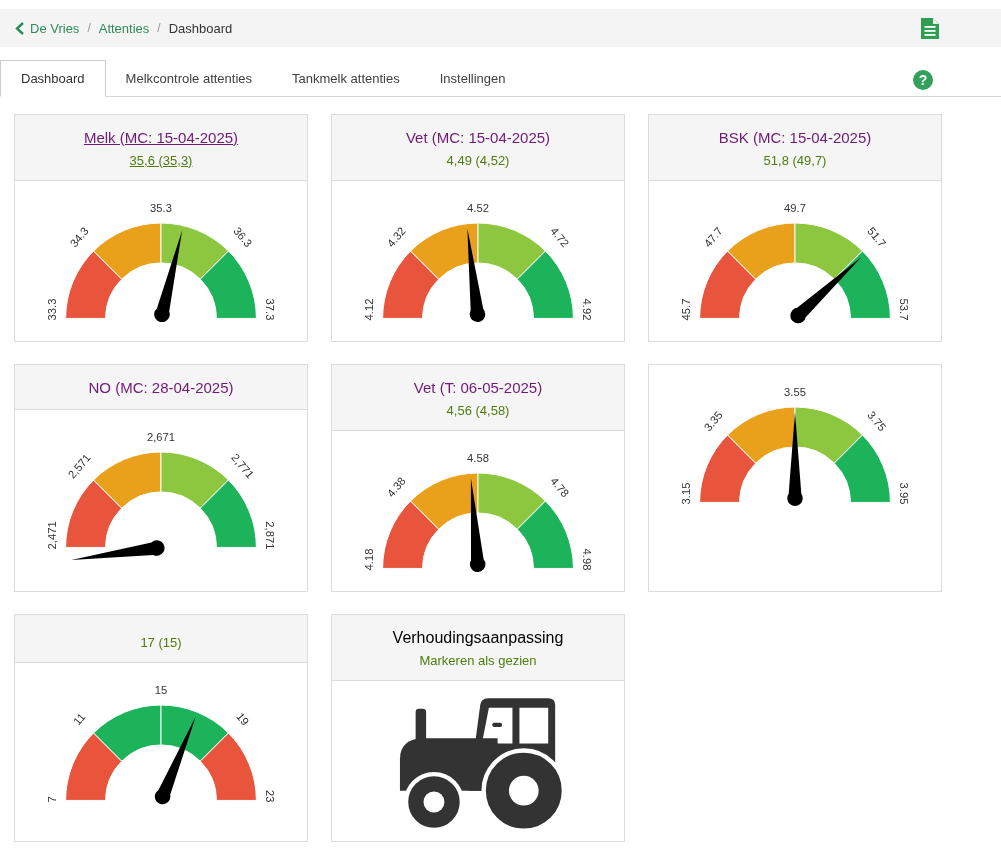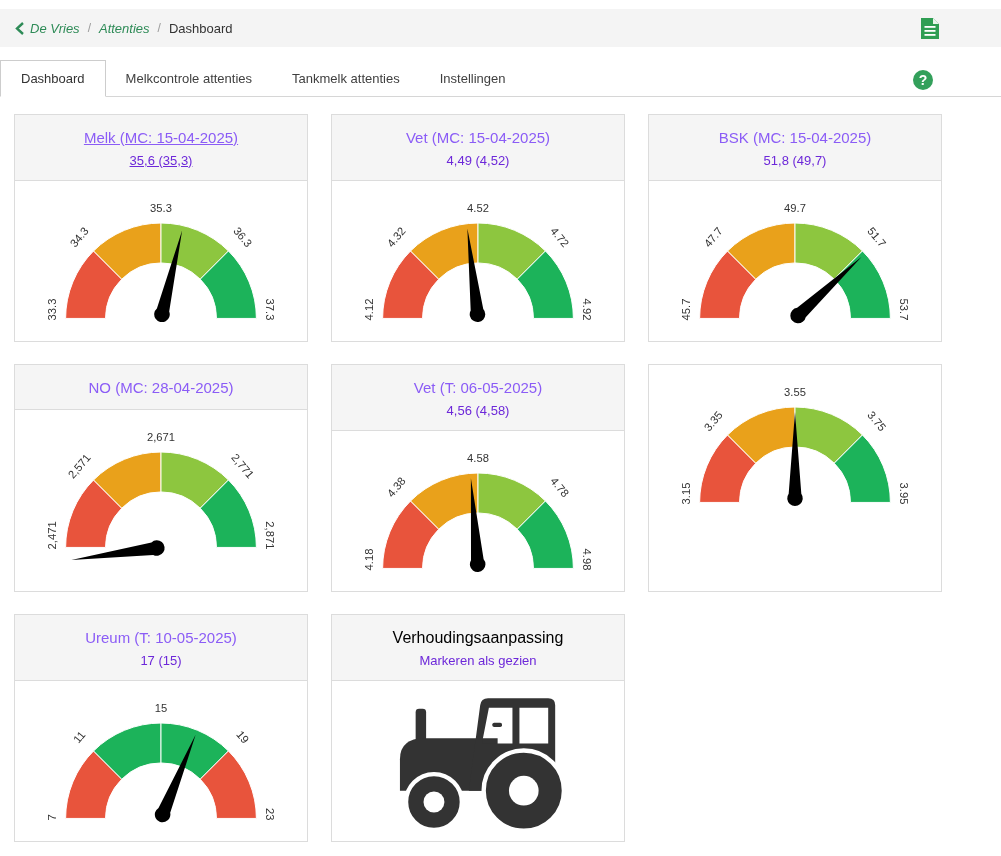--- a/index.html
+++ b/index.html
@@ -2,21 +2,21 @@
 <html><head>
 <meta charset="utf-8">
 <style>
   * { box-sizing: border-box; margin: 0; padding: 0; }
   html,body { width: 1001px; height: 856px; background: #fff; overflow: hidden;
     font-family: "Liberation Sans", "DejaVu Sans", sans-serif; color: #333; }
 
   
   .topbar { margin-top: 9px; height: 38px; background: #f4f4f4;
     display: flex; align-items: center; padding: 0 61px 0 15px; }
-  .crumb-link { color: #2e8b57; font-size: 13px; text-decoration: none; cursor: pointer; font-style: italic; }
+  .crumb-link { color: #2e8b57; font-size: 13px; text-decoration: none; cursor: pointer; }
   .crumb-current { color: #333; font-size: 13px; }
   .crumb-sep { color: #9a9a9a; font-size: 12px; margin: 0 8px; }
   .back-chevron { display: inline-flex; margin-right: 6px; cursor: pointer; }
   .doc-icon { margin-left: auto; cursor: pointer; display: inline-flex; }
 
   
   .tabs { margin-top: 13px; display: flex; align-items: flex-end;
     border-bottom: 1px solid #d6d6d6; padding-right: 68px; }
   .tab { font-size: 13px; padding: 10px 20px; cursor: pointer; color: #404040; white-space: nowrap; }
   .tab.active { background: #fff; color: #333; border: 1px solid #cdcdcd;
@@ -24,22 +24,22 @@
   .help-btn { margin-left: auto; margin-bottom: 6px; width: 20px; height: 20px; border-radius: 50%;
     background: #33a05b; color: #fff; font-size: 14px; font-weight: bold;
     display: flex; align-items: center; justify-content: center; cursor: pointer; flex: 0 0 auto; }
 
   
   .grid { padding: 17px 0 0 14px; display: grid;
     grid-template-columns: repeat(3, 294px); gap: 22px 23px; }
   .card { border: 1px solid #dcdcdc; background: #fff; }
   .card-header { background: #f5f5f5; border-bottom: 1px solid #dcdcdc;
     text-align: center; padding: 14px 8px 12px; }
-  .card-title { font-size: 15px; color: #8b5cf6; line-height: 18px; }
-  .card-value { font-size: 13px; color: #6d28d9; margin-top: 6px; line-height: 15px; }
+  .card-title { font-size: 15px; color: #701a75; line-height: 18px; }
+  .card-value { font-size: 13px; color: #4d7c0f; margin-top: 6px; line-height: 15px; }
   .linked { text-decoration: underline; cursor: pointer; }
   .card-title.accent { color: #000000; font-size: 16px; cursor: pointer; }
   .card-body { height: 160px; display: flex; align-items: center; justify-content: center; }
   .gauge { display: block; }
   .gauge text { font-size: 11.5px; fill: #333; font-family: "Liberation Sans","DejaVu Sans",sans-serif; }
   .action-sub { cursor: pointer; }
 </style>
 </head>
 <body>
 
@@ -186,21 +186,20 @@
             <text x="69" y="59" text-anchor="middle" transform="rotate(-50 69 59)">3.35</text>
             <text x="150" y="31" text-anchor="middle" transform="rotate(0 150 31)">3.55</text>
             <text x="231" y="59" text-anchor="middle" transform="rotate(50 231 59)">3.75</text>
             <text x="258" y="142" text-anchor="end" transform="rotate(90 258 142)">3.95</text>
             <path d="M150 47 L156.5 131 A8 8 0 1 1 143.5 131 Z" fill="#000" transform="rotate(0 150 140)"></path>
           </svg>
         </div>
       </div>
       <div class="card">
         <div class="card-header">
-          <div class="card-title">Ureum (T: 10-05-2025)</div>
           <div class="card-value">17 (15)</div>
         </div>
         <div class="card-body">
           <svg viewBox="0 0 300 162" width="292" height="158" class="gauge">
             <path d="M52 140 A98 98 0 0 1 80.70353544371834 70.70353544371835 L109.69491347236678 99.69491347236679 A57 57 0 0 0 93 140 Z" fill="#e8543c" stroke="#fff" stroke-width="1"></path>
             <path d="M80.70353544371834 70.70353544371835 A98 98 0 0 1 150 42 L150 83 A57 57 0 0 0 109.69491347236678 99.69491347236679 Z" fill="#1cb35a" stroke="#fff" stroke-width="1"></path>
             <path d="M150 42 A98 98 0 0 1 219.29646455628165 70.70353544371834 L190.3050865276332 99.69491347236678 A57 57 0 0 0 150 83 Z" fill="#1cb35a" stroke="#fff" stroke-width="1"></path>
             <path d="M219.29646455628165 70.70353544371834 A98 98 0 0 1 248 140 L207 140 A57 57 0 0 0 190.3050865276332 99.69491347236678 Z" fill="#e8543c" stroke="#fff" stroke-width="1"></path>
             <text x="42" y="142" text-anchor="start" transform="rotate(-90 42 142)">7</text>
             <text x="69" y="59" text-anchor="middle" transform="rotate(-50 69 59)">11</text>

